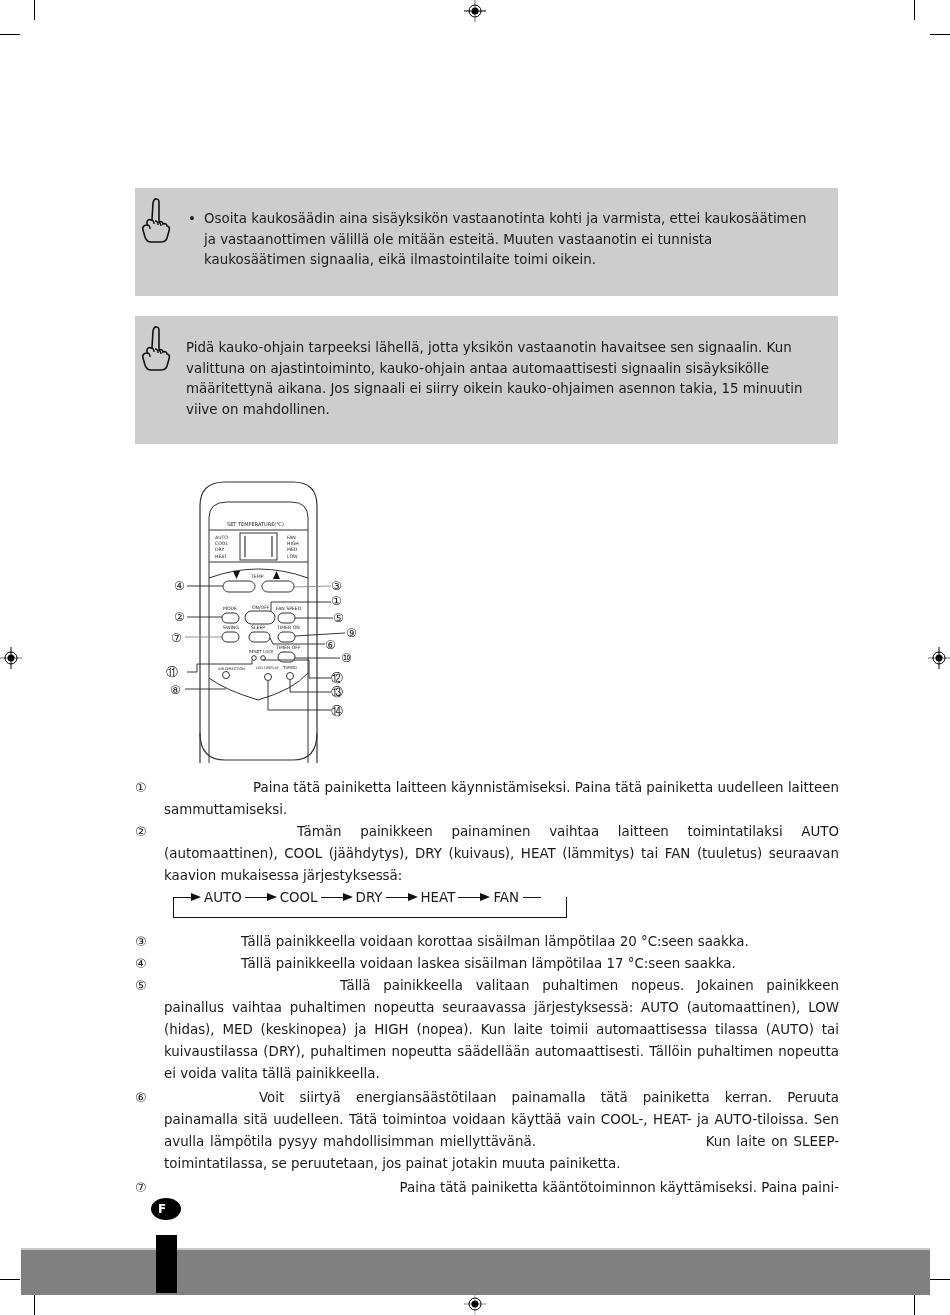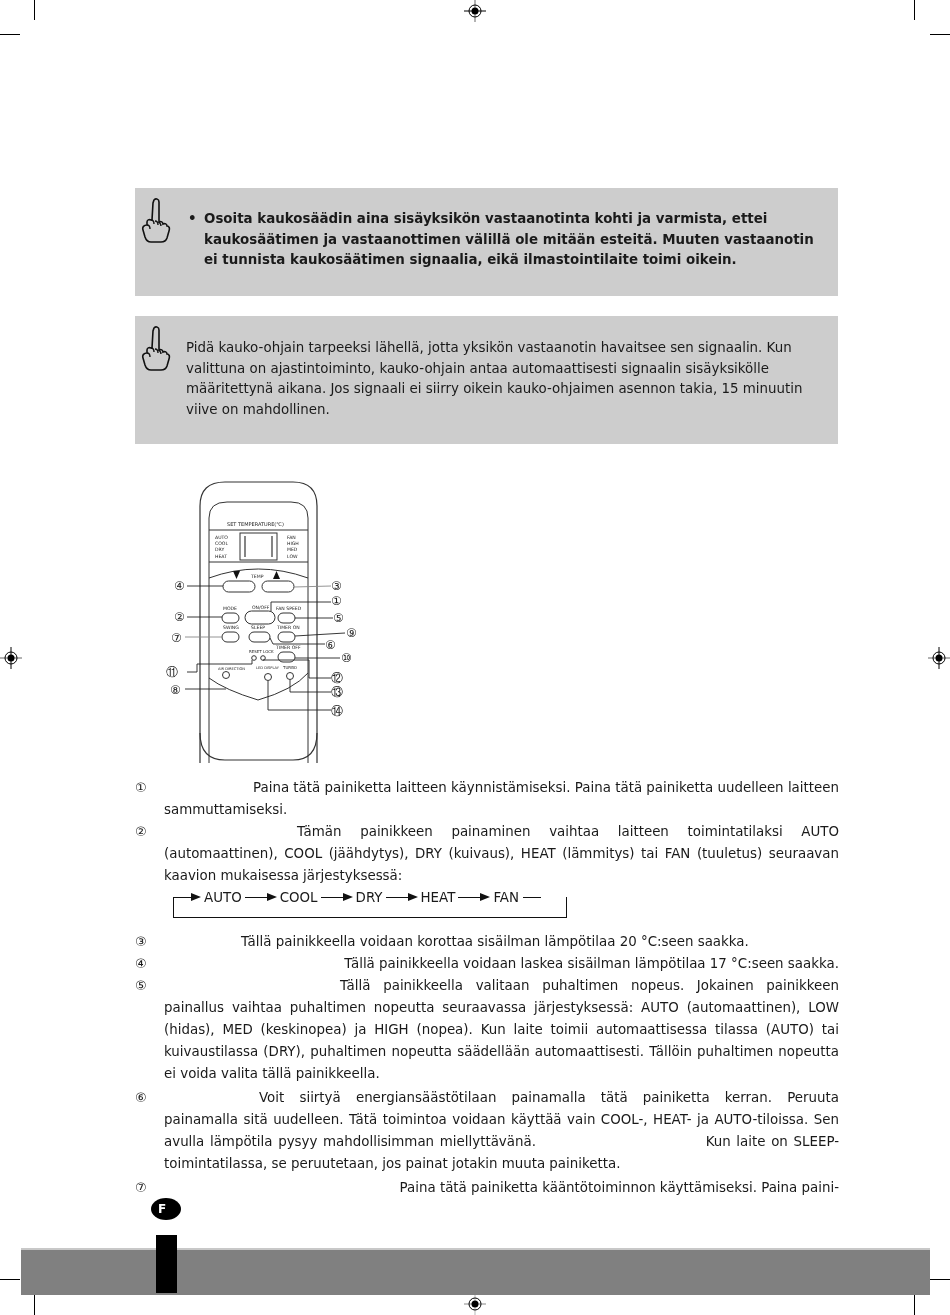--- a/index.html
+++ b/index.html
@@ -15,21 +15,21 @@
   .reg { position: absolute; width: 22px; height: 22px; }
   .reg svg { width: 22px; height: 22px; display: block; }
 
   
   .note {
     position: absolute; left: 135px; width: 703px; background: #cdcdcd;
     box-sizing: border-box;
   }
   .note .hand { position: absolute; left: 4px; top: 10px; width: 34px; height: 46px; }
   .note .body { position: absolute; left: 51px; right: 20px; font-size: 13.4px; line-height: 20.5px; }
-  .note ul { margin: 0; padding: 0; list-style: none; font-weight: bold; }
+  .note ul { margin: 0; padding: 0; list-style: none; }
   .note li { position: relative; padding-left: 18px; }
   .note li::before { content: "•"; position: absolute; left: 2px; top: 0; }
 
   
   .item { position: absolute; left: 135px; width: 704px; font-size: 13.4px; line-height: 22px; }
   .item .num { position: absolute; left: 0; top: 0; width: 14px; font-size: 13px; }
   .item .txt { margin-left: 29px; text-align: justify; }
   .item .indent { display: inline-block; }
 
   
@@ -233,21 +233,21 @@
   <div style="position:absolute;left:0;top:10px;width:394px;height:21px;border:1px solid #111;border-top:none;box-sizing:border-box;"></div>
 </div>
 
 <div class="item" style="top:931px;">
   <span class="num">③</span>
   <div class="txt" style="text-align:left;"><span class="indent" style="width:77px;"></span><span>Tällä painikkeella voidaan korottaa sisäilman lämpötilaa 20 °C:seen saakka.</span></div>
 </div>
 
 <div class="item" style="top:953px;">
   <span class="num">④</span>
-  <div class="txt" style="text-align:right;"><span class="indent" style="width:77px;"></span><span>Tällä painikkeella voidaan laskea sisäilman lämpötilaa 17 °C:seen saakka.</span></div>
+  <div class="txt" style="text-align:left;"><span class="indent" style="width:77px;"></span><span>Tällä painikkeella voidaan laskea sisäilman lämpötilaa 17 °C:seen saakka.</span></div>
 </div>
 
 <div class="item" style="top:975px;">
   <span class="num">⑤</span>
   <div class="txt"><span class="indent" style="width:176px;"></span><span>Tällä painikkeella valitaan puhaltimen nopeus. Jokainen painikkeen painallus vaihtaa puhaltimen nopeutta seuraavassa järjestyksessä: AUTO (automaattinen), LOW (hidas), MED (keskinopea) ja HIGH (nopea).  Kun laite toimii automaattisessa tilassa (AUTO) tai kuivaustilassa (DRY), puhaltimen nopeutta säädellään automaattisesti. Tällöin puhaltimen nopeutta ei voida valita tällä painikkeella.</span></div>
 </div>
 
 <div class="item" style="top:1087px;">
   <span class="num">⑥</span>
   <div class="txt" style="white-space:pre-wrap;"><span class="indent" style="width:95px;"></span><span>Voit siirtyä energiansäästötilaan painamalla tätä painiketta kerran. Peruuta painamalla sitä uudelleen. Tätä toimintoa voidaan käyttää vain COOL-, HEAT- ja AUTO-tiloissa. Sen avulla lämpötila pysyy mahdollisimman miellyttävänä.                              Kun laite on SLEEP-toimintatilassa, se peruutetaan, jos painat jotakin muuta painiketta.</span></div>

